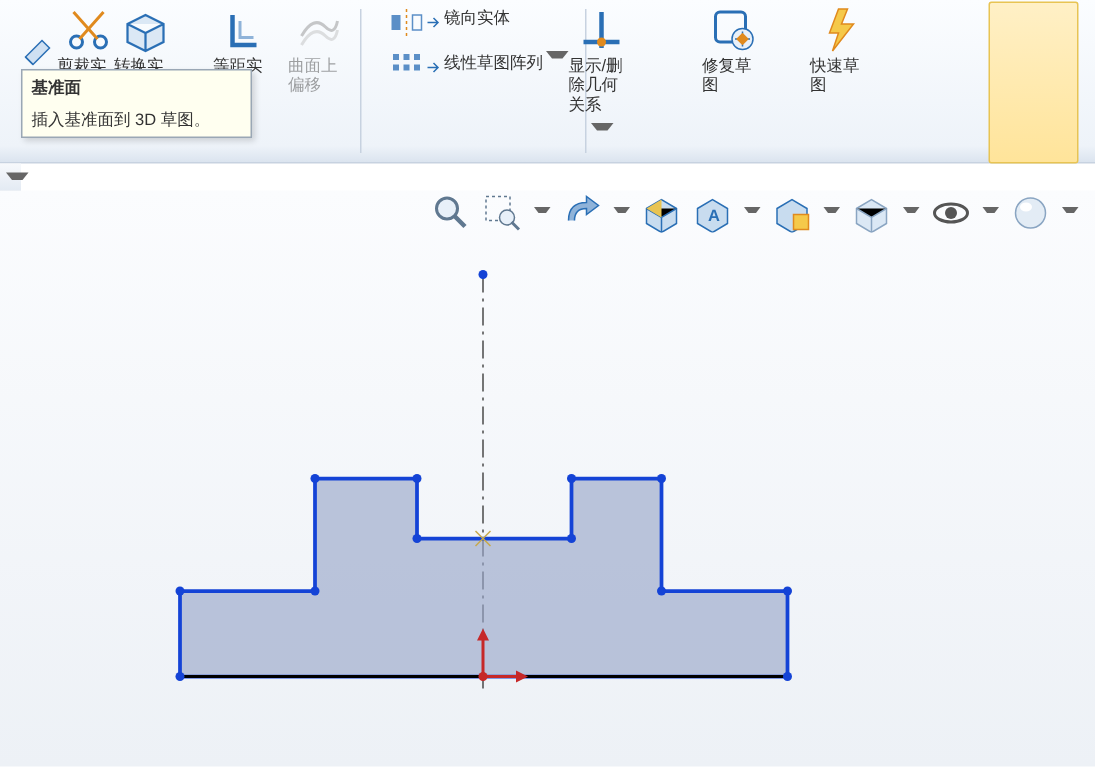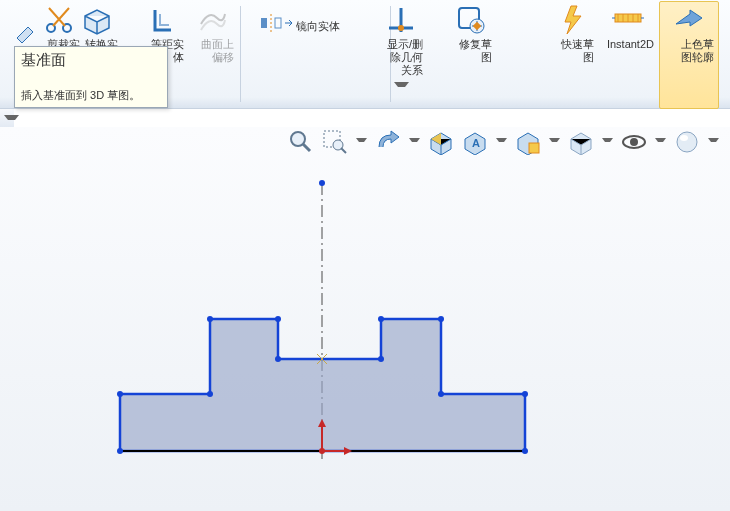--- a/index.html
+++ b/index.html
@@ -1,28 +1,28 @@
 <!DOCTYPE html>
 <html><head>
 <meta charset="utf-8">
 <style>
   html,body{margin:0;padding:0;width:730px;height:511px;font-family:"Microsoft YaHei","SimSun",sans-serif;font-size:11px;color:#333;background:#fff;overflow:hidden}
   .ribbon{height:108px;width:730px;background:linear-gradient(#fbfdff,#eef3f9 90%,#dbe4ef);border-bottom:1px solid #c7d2e0;position:relative}
-  .rbtn{position:absolute;top:4px;text-align:right;line-height:1.2}
+  .rbtn{position:absolute;top:4px;text-align:left;line-height:1.2}
   .rbtn .ic{width:32px;height:32px;margin:0 auto 2px}
   .rbtn .lbl{display:block;font-size:11px}
   .drop{width:7px;height:5px;margin:4px auto 0;border-left:4px solid transparent;border-right:4px solid transparent;border-top:5px solid #666}
   .sep{position:absolute;top:6px;bottom:6px;width:1px;background:#c7d2e0}
   .smenu{position:absolute;left:260px;top:4px;height:100px}
-  .srow{display:flex;align-items:flex-end;height:30px;gap:2px}
+  .srow{display:flex;align-items:flex-start;height:30px;gap:2px}
   .srow .sic{width:22px;height:22px;flex:0 0 22px;display:flex;align-items:center;justify-content:center}
   .srow .sdrop{width:7px;height:5px;border-left:4px solid transparent;border-right:4px solid transparent;border-top:5px solid #666}
   .tooltip{position:absolute;left:14px;top:46px;width:140px;background:#fffff0;border:1px solid #9aa7b5;box-shadow:2px 2px 4px rgba(0,0,0,.15);padding:4px 6px;z-index:5}
-  .tooltip .tt-title{font-weight:normal;font-size:15px}
-  .tooltip .tt-body{font-size:11px;margin-top:18px}
+  .tooltip .tt-title{font-weight:bold;font-size:11px}
+  .tooltip .tt-body{font-size:11px;margin-top:6px}
   .highlight{position:absolute;left:659px;top:1px;width:58px;height:106px;background:linear-gradient(#fff0c6,#ffe49a);border:1px solid #e8c453;border-radius:2px}
   .tabstrip{height:18px;width:14px;background:linear-gradient(#f7f9fc,#e3eaf3);border-bottom:1px solid #c7d2e0;position:relative}
   .tabstrip .tdrop{position:absolute;left:4px;top:6px;width:7px;height:5px;border-left:4px solid transparent;border-right:4px solid transparent;border-top:5px solid #666}
   .canvas{position:absolute;left:0;top:127px;width:730px;height:384px;background:linear-gradient(#fbfcfe,#edf1f6)}
   .toolbar2{position:absolute;left:288px;top:2px;display:flex;gap:8px;align-items:center}
   .tb-ic{width:26px;height:26px}
   svg{display:block}
 </style>
 </head>
 <body>
@@ -84,83 +84,83 @@
             <line x1="11" y1="2" x2="11" y2="20" stroke="#e08a1e" stroke-dasharray="2 2"></line>
           </svg>
         </div>
       <div class="sic" style="width:10px;flex:0 0 10px">
           <svg viewBox="0 0 10 22">
             <path d="M1 11 L8 11 M5 8 L8 11 L5 14" stroke="#2a6fb5" fill="none"></path>
           </svg>
         </div>
       <span>镜向实体</span>
     </div>
+    <div class="srow">
+      <div class="sic">
+          <svg viewBox="0 0 22 22">
+            <rect x="2" y="2" width="4" height="4" fill="#5b8fc7"></rect>
+            <rect x="9" y="2" width="4" height="4" fill="#5b8fc7"></rect>
+            <rect x="16" y="2" width="4" height="4" fill="#5b8fc7"></rect>
+            <rect x="2" y="9" width="4" height="4" fill="#5b8fc7"></rect>
+            <rect x="9" y="9" width="4" height="4" fill="#5b8fc7"></rect>
+            <rect x="16" y="9" width="4" height="4" fill="#5b8fc7"></rect>
+          </svg>
+        </div>
+      <div class="sic" style="width:10px;flex:0 0 10px">
+          <svg viewBox="0 0 10 22">
+            <path d="M1 11 L8 11 M5 8 L8 11 L5 14" stroke="#2a6fb5" fill="none"></path>
+          </svg>
+        </div>
+      <span>线性草图阵列</span>
+      <div class="sdrop"></div>
+    </div>
   </div>
 
   <div class="sep" style="left:390px"></div>
 
   <div class="rbtn" style="left:379px;width:44px">
     <div class="ic">
         <svg viewBox="0 0 32 32">
           <line x1="16" y1="4" x2="16" y2="28" stroke="#2a6fb5" stroke-width="3"></line>
           <line x1="4" y1="24" x2="28" y2="24" stroke="#2a6fb5" stroke-width="3"></line>
           <circle cx="16" cy="24" r="3" fill="#e08a1e"></circle>
         </svg>
       </div>
     <span class="lbl">显示/删</span>
     <span class="lbl">除几何</span>
     <span class="lbl">关系</span>
     <div class="drop"></div>
   </div>
 
-  <div class="rbtn" style="left:450px;width:42px">
+  <div class="rbtn" style="left:468px;width:42px">
     <div class="ic">
         <svg viewBox="0 0 32 32">
           <rect x="4" y="4" width="20" height="20" rx="3" fill="none" stroke="#2a6fb5" stroke-width="2"></rect>
           <circle cx="22" cy="22" r="7" fill="#e8f0f9" stroke="#2a6fb5"></circle>
           <path d="M22 17 L22 27 M17 22 L27 22" stroke="#2a6fb5"></path>
           <rect x="19" y="19" width="6" height="6" fill="#e08a1e" transform="rotate(45 22 22)"></rect>
         </svg>
       </div>
     <span class="lbl">修复草</span>
     <span class="lbl">图</span>
   </div>
 
 
-  <div class="rbtn" style="left:552px;width:42px">
+  <div class="rbtn" style="left:540px;width:42px">
     <div class="ic">
         <svg viewBox="0 0 32 32">
           <path d="M14 2 L8 18 L14 18 L10 30 L24 12 L16 12 L20 2 Z" fill="#f5c94a" stroke="#e08a1e"></path>
         </svg>
       </div>
     <span class="lbl">快速草</span>
     <span class="lbl">图</span>
   </div>
 
-  <div class="rbtn" style="left:602px;width:52px">
-    <div class="ic">
-        <svg viewBox="0 0 32 32">
-          <rect x="3" y="10" width="26" height="8" fill="#f5c94a" stroke="#e08a1e"></rect>
-          <path d="M3 14 L0 14 M29 14 L32 14" stroke="#2a6fb5"></path>
-          <path d="M6 10 L6 18 M11 10 L11 18 M16 10 L16 18 M21 10 L21 18 M26 10 L26 18" stroke="#e08a1e" stroke-width="0.8"></path>
-        </svg>
-      </div>
-    <span class="lbl">Instant2D</span>
-  </div>
 
   <div class="highlight"></div>
-  <div class="rbtn" style="left:662px;width:52px">
-    <div class="ic">
-        <svg viewBox="0 0 32 32">
-          <path d="M4 20 L18 10 L18 6 L30 14 L18 22 L18 18 Z" fill="#6fa3d9" stroke="#2a6fb5"></path>
-        </svg>
-      </div>
-    <span class="lbl">上色草</span>
-    <span class="lbl">图轮廓</span>
-  </div>
 
   <div class="tooltip">
     <div class="tt-title">基准面</div>
     <div class="tt-body">插入基准面到 3D 草图。</div>
   </div>
 
   <div style="position:absolute;left:14px;top:24px;width:22px;height:22px">
     <svg viewBox="0 0 22 22">
         <path d="M3 14 L14 3 L19 8 L8 19 Z" fill="#cfe0f2" stroke="#2a6fb5"></path>
         <path d="M3 14 L8 19" stroke="#2a6fb5"></path>

